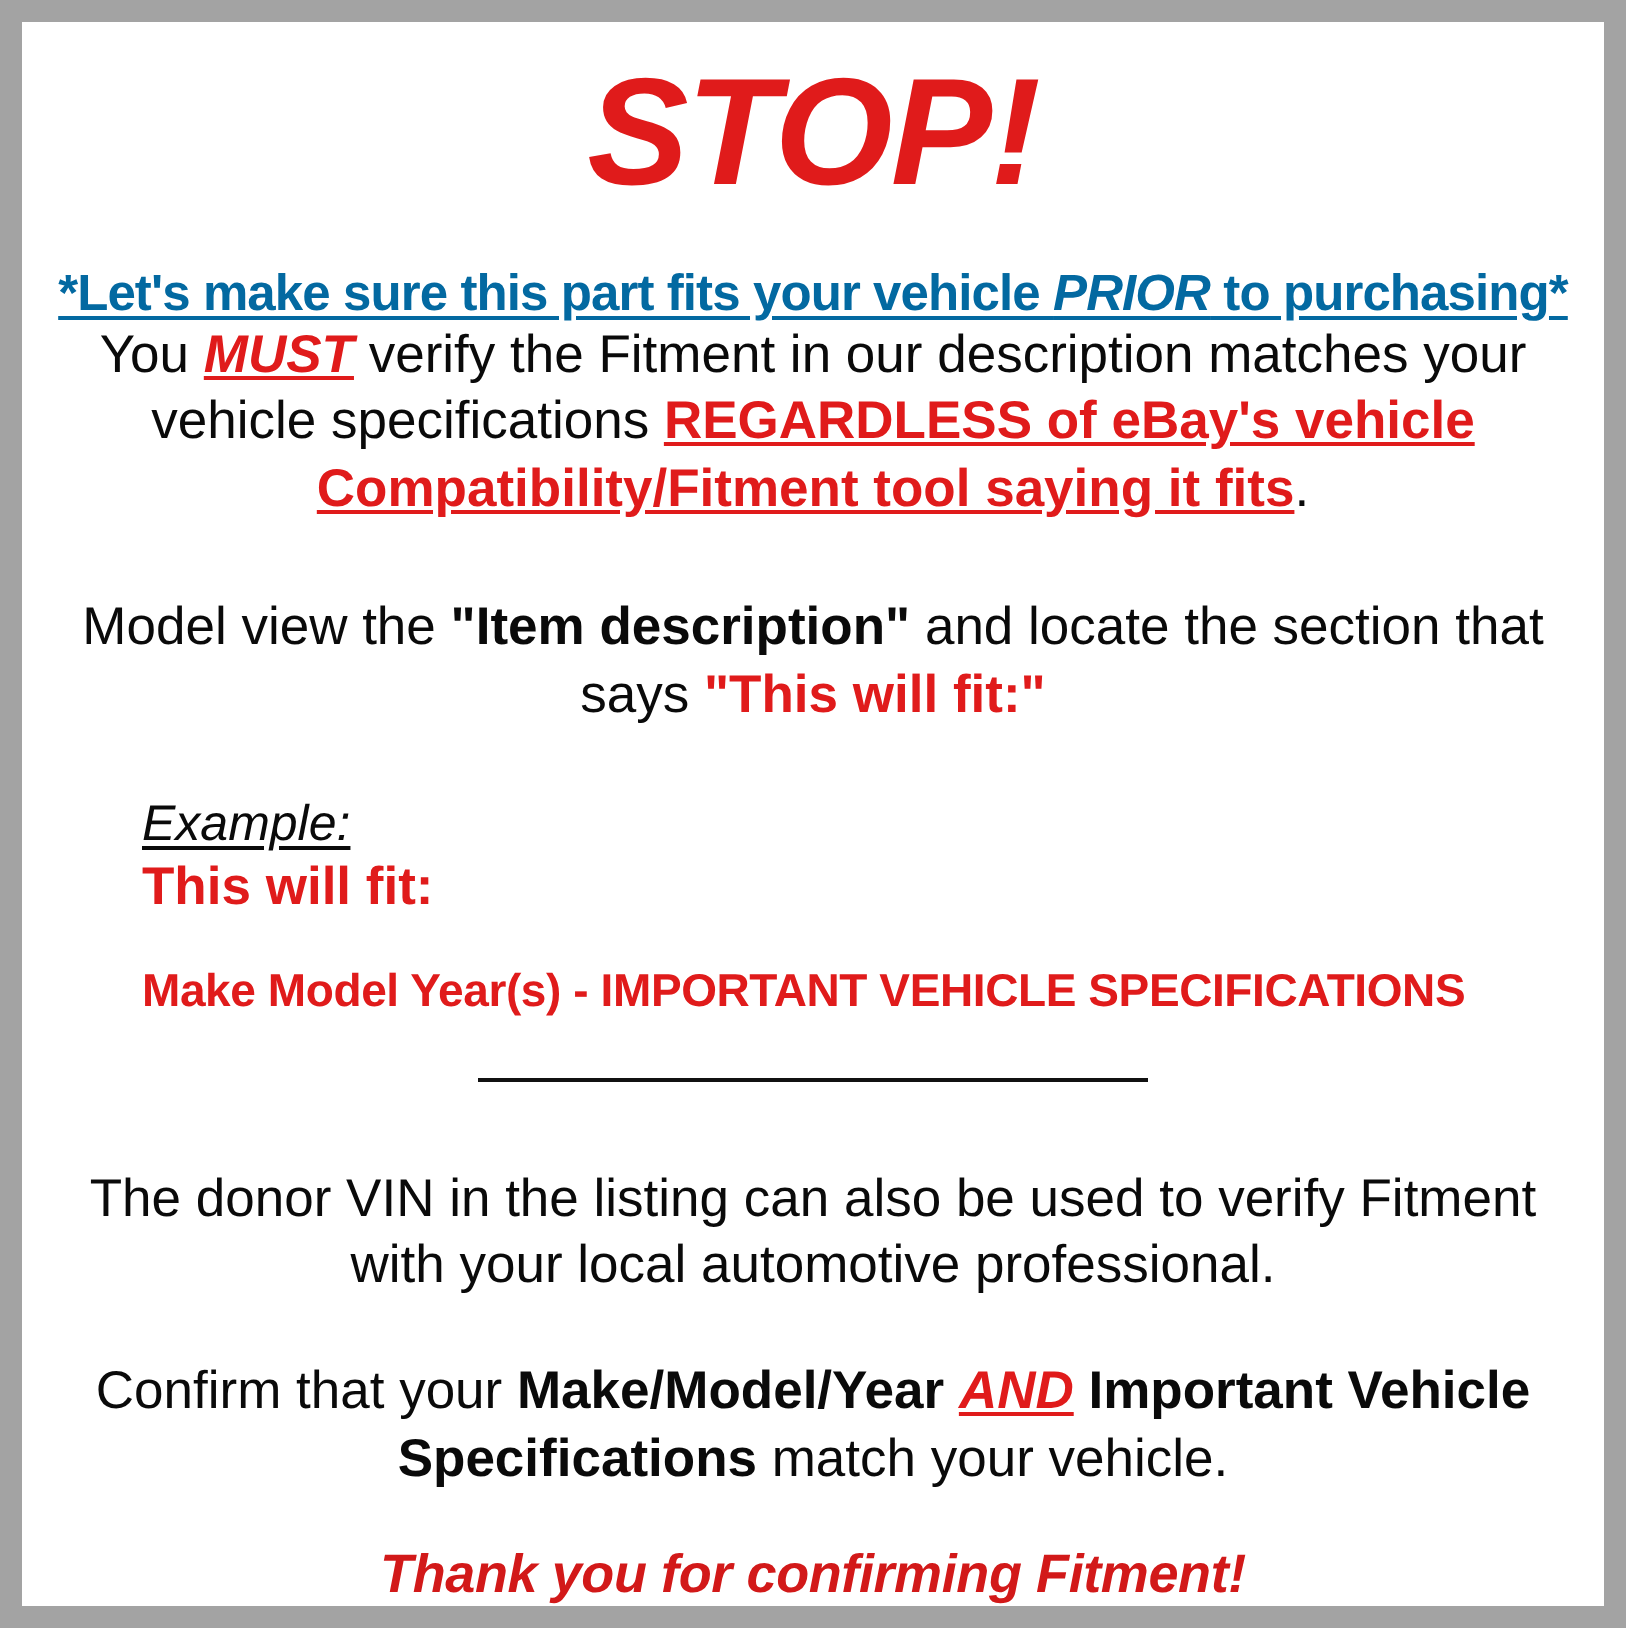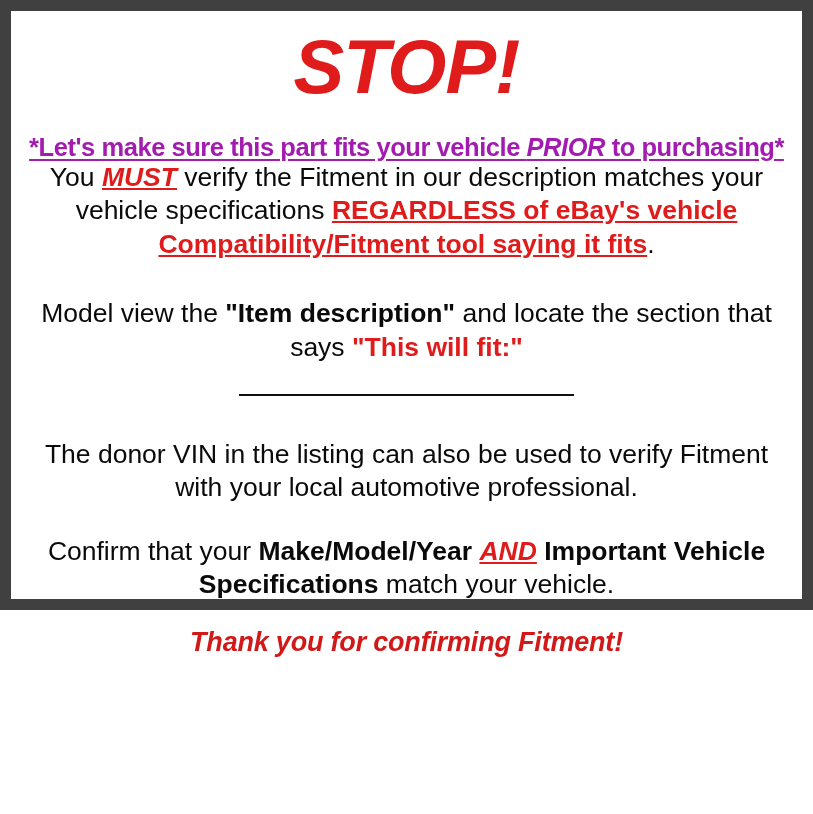--- a/index.html
+++ b/index.html
@@ -10,22 +10,22 @@
   body {
     width: 813px;
     height: 814px;
     overflow: hidden;
     font-family: "Liberation Sans", sans-serif;
   }
 
   .notice-frame {
     box-sizing: border-box;
     width: 813px;
-    height: 610px;
-    border: 11px solid #404040;
+    height: 814px;
+    border: 11px solid #a3a3a3;
     background: #ffffff;
     padding: 0 12px;
     position: relative;
   }
 
   .inner {
     box-sizing: border-box;
     width: 100%;
     height: 100%;
     padding: 0 6px;
@@ -41,21 +41,21 @@
     font-size: 76px;
     line-height: 1.0;
     letter-spacing: -1px;
     margin: 10px 0 0 0;
     padding-top: 8px;
   }
 
   
   .subtitle {
     text-align: center;
-    color: #a21caf;
+    color: #0369a1;
     font-weight: bold;
     font-size: 25.5px;
     line-height: 1.1;
     margin: 28px 0 0 0;
     white-space: nowrap;
     letter-spacing: -0.45px;
   }
   .subtitle .u {
     text-decoration: underline;
     text-underline-offset: 3px;
@@ -155,20 +155,25 @@
     </div>
 
     <p class="para p1">
       <span>You </span><span class="red bold ital ul">MUST</span><span> verify the Fitment in our description matches your vehicle specifications </span><span class="red bold ul">REGARDLESS of eBay's vehicle Compatibility/Fitment tool saying it fits</span><span>.</span>
     </p>
 
     <p class="para p2">
       <span>Model view the </span><span class="bold">"Item description"</span><span> and locate the section that says </span><span class="red bold">"This will fit:"</span>
     </p>
 
+    <div class="example-block">
+      <div class="example-label">Example:</div>
+      <div class="example-fit">This will fit:</div>
+      <div class="example-spec">Make Model Year(s) - IMPORTANT VEHICLE SPECIFICATIONS</div>
+    </div>
 
     <div class="divider-wrap">
       <div class="divider"></div>
     </div>
 
     <p class="para p5">
       <span>The donor VIN in the listing can also be used to verify Fitment</span><br>
       <span>with your local automotive professional.</span>
     </p>
 

